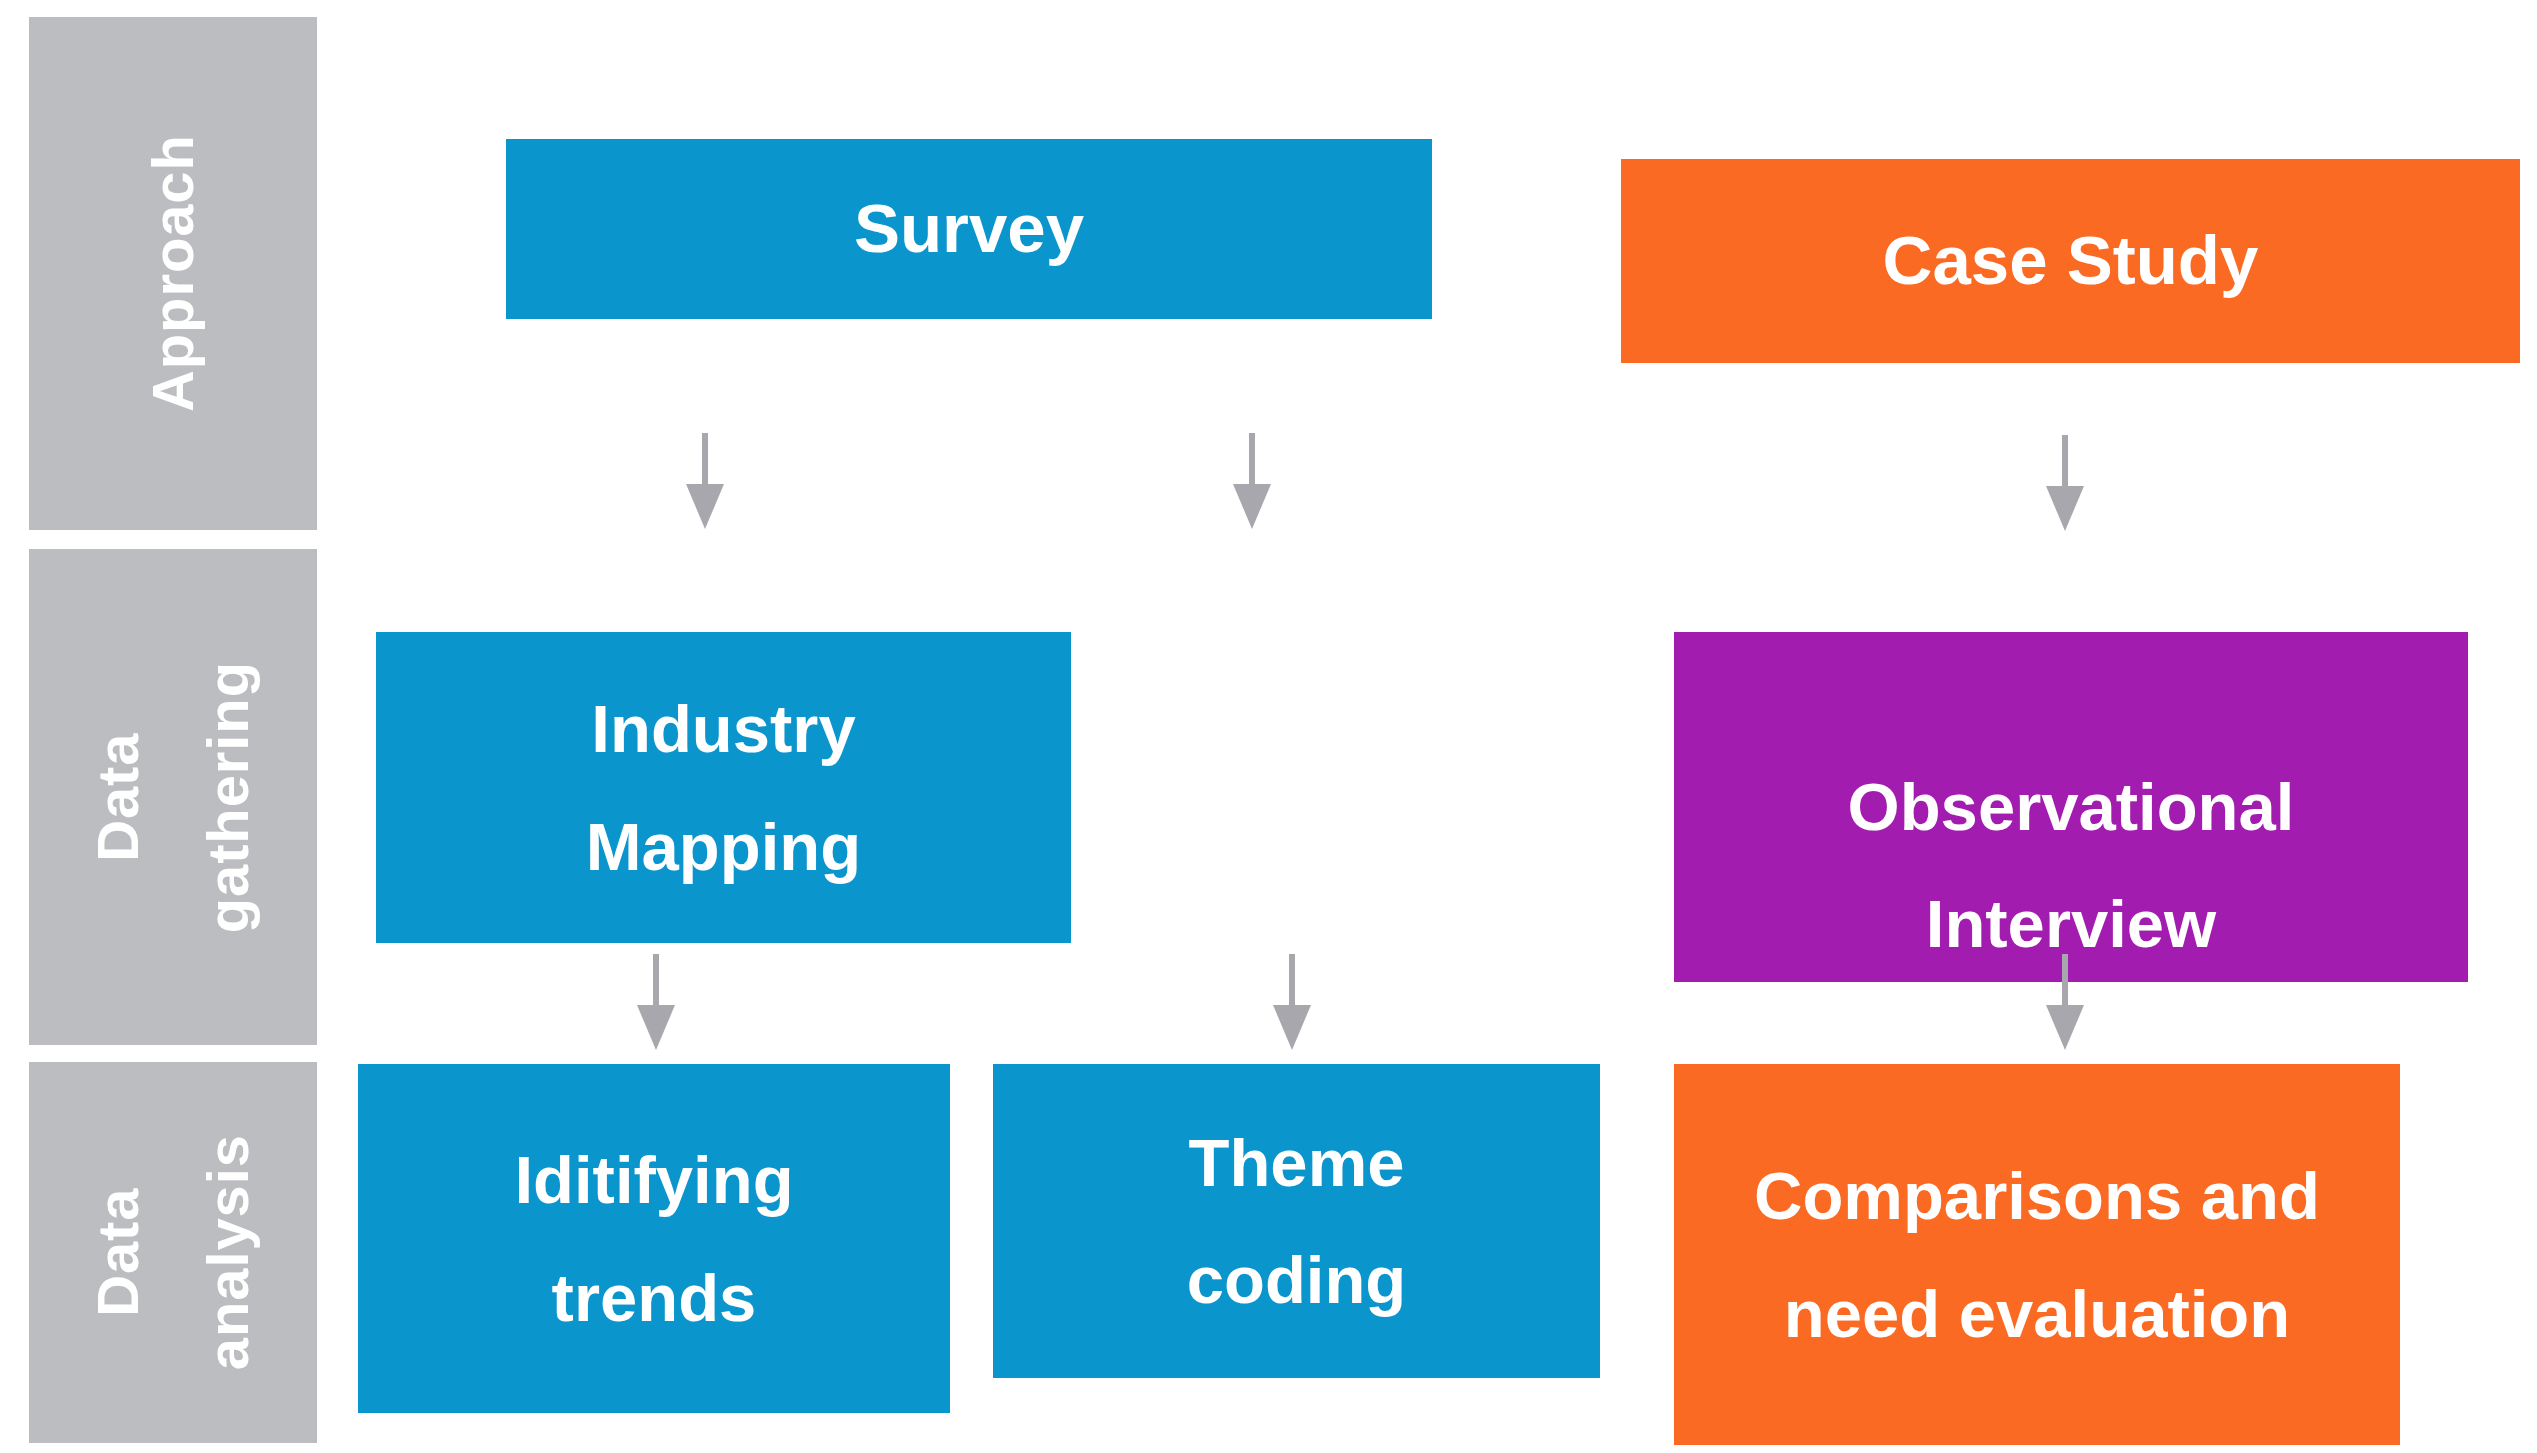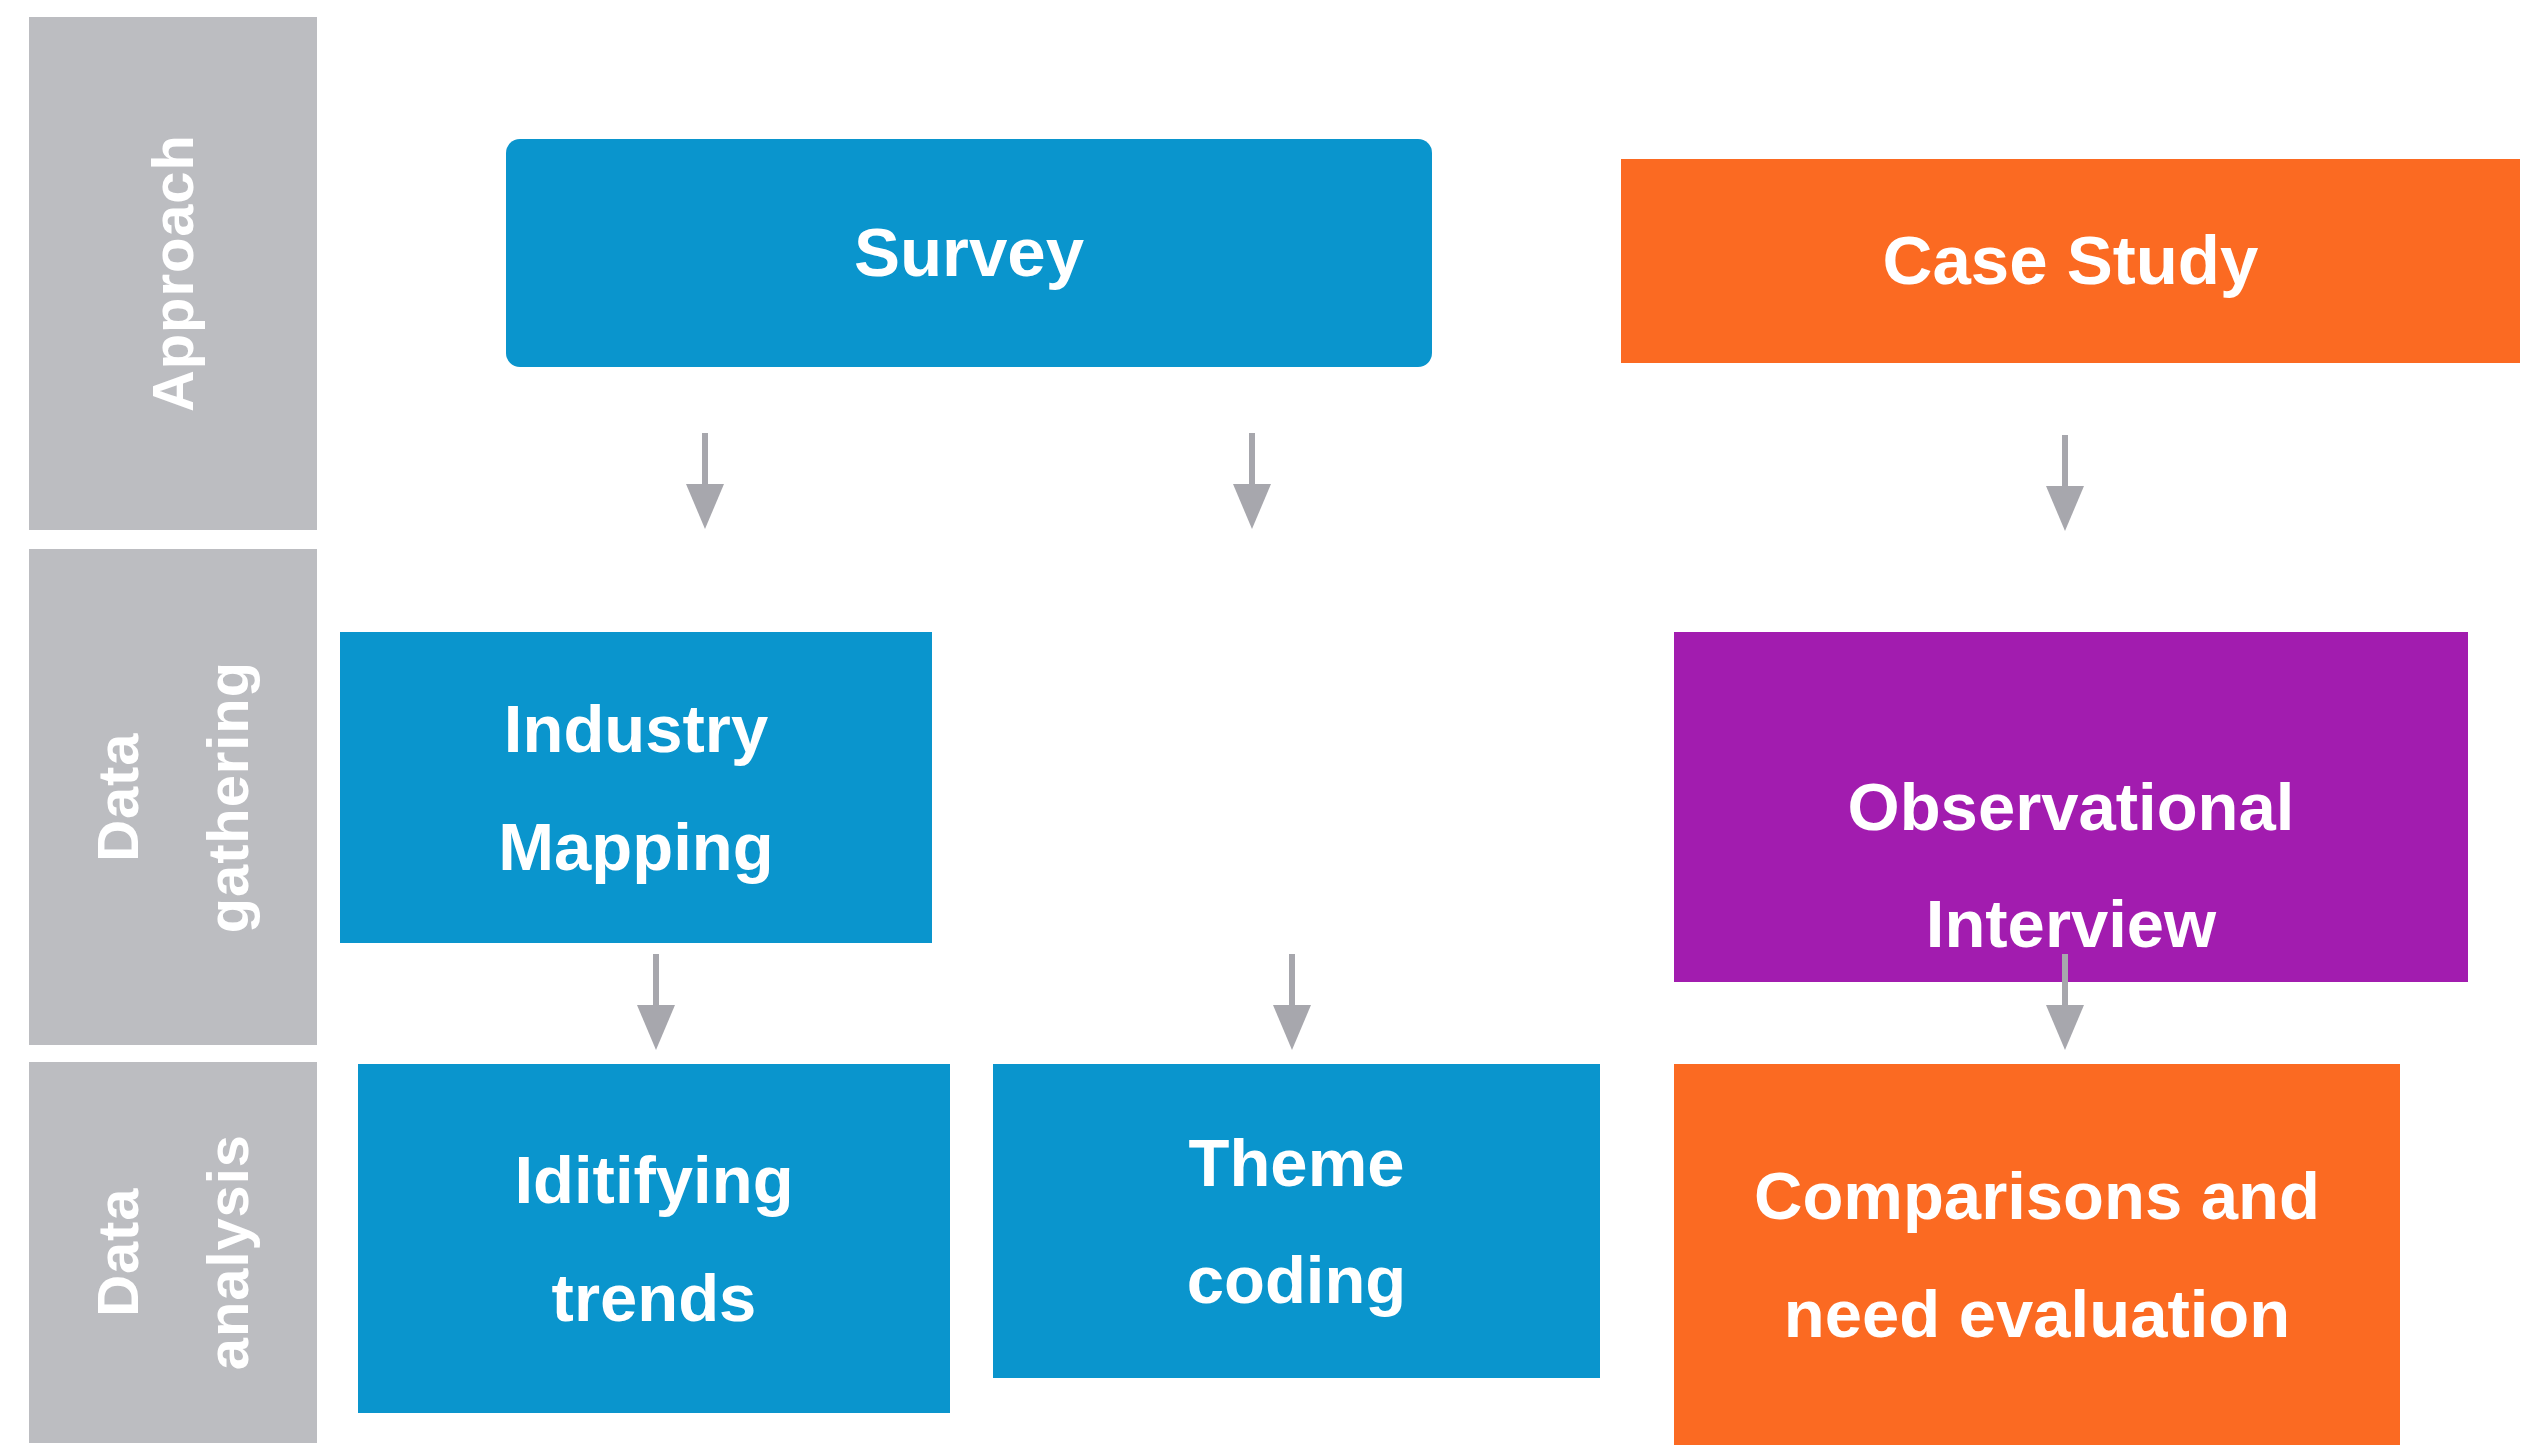--- a/index.html
+++ b/index.html
@@ -70,42 +70,42 @@
   <div class="box sidebar-box" style="left:29px; top:549px; width:288px; height:496px;">
     <div class="sidebar-label">Data
 gathering</div>
   </div>
 
   <div class="box sidebar-box" style="left:29px; top:1062px; width:288px; height:381px;">
     <div class="sidebar-label">Data
 analysis</div>
   </div>
 
-  <div class="box" style="left: 506px; top: 139px; width: 926px; height: 228px; background: rgb(10, 149, 205); border-radius: 14px;">
+  <div class="box" style="left: 506px; top: 139px; width: 926px; height: 180px; background: rgb(10, 149, 205);">
     <div class="flow-label approach-label">Survey</div>
   </div>
 
   <div class="box" style="left: 1621px; top: 139px; width: 899px; height: 204px; background: rgb(251, 106, 34); margin-top: 20px;">
     <div class="flow-label approach-label">Case Study</div>
   </div>
 
   <div class="arrow" style="left:705px; top:433px; height:96px;">
     <div class="arrow-stem"></div>
     <div class="arrow-head"></div>
   </div>
   <div class="arrow" style="left:1252px; top:433px; height:96px;">
     <div class="arrow-stem"></div>
     <div class="arrow-head"></div>
   </div>
   <div class="arrow" style="left:2065px; top:435px; height:96px;">
     <div class="arrow-stem"></div>
     <div class="arrow-head"></div>
   </div>
 
-  <div class="box" style="left: 340px; top: 632px; width: 592px; height: 311px; background: rgb(10, 149, 205);">
+  <div class="box" style="left: 376px; top: 632px; width: 695px; height: 311px; background: rgb(10, 149, 205);">
     <div class="flow-label">Industry
 Mapping</div>
   </div>
 
 
   <div class="box" style="left: 1674px; top: 632px; width: 794px; height: 350px; background: #a21caf; align-items: flex-end;">
     <div class="flow-label">Observational
 Interview</div>
   </div>
 

